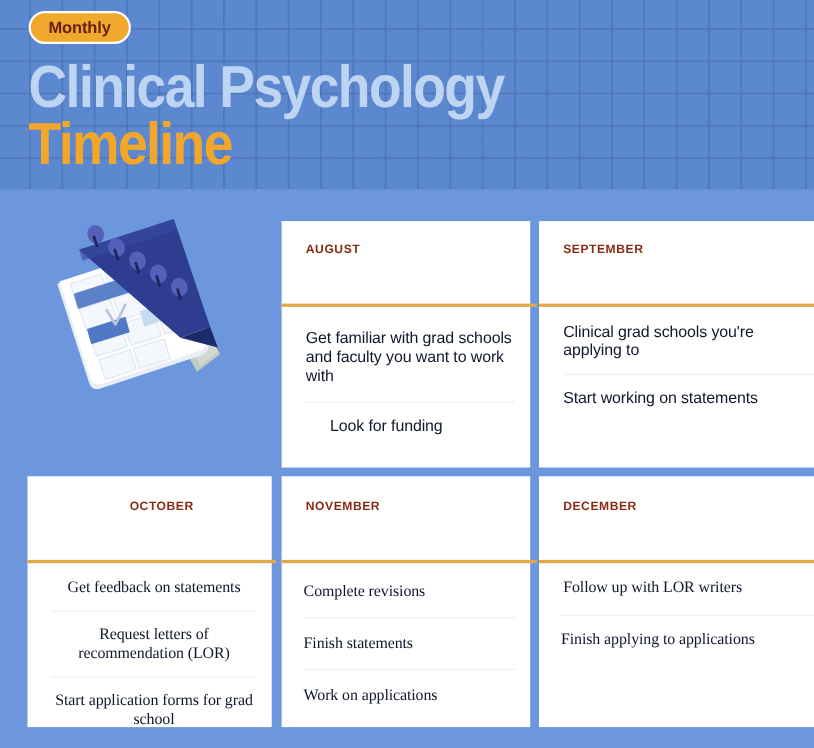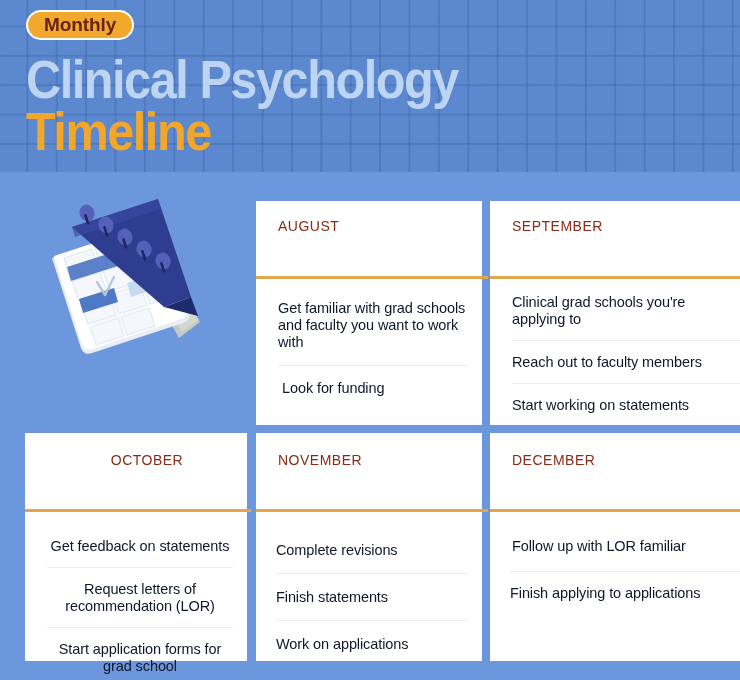--- a/index.html
+++ b/index.html
@@ -44,21 +44,21 @@
     top: 10px;
     height: 30px;
     padding: 0 16px;
     display: flex;
     align-items: center;
     justify-content: center;
     background: #f0a92c;
     border: 2.5px solid #ffffff;
     border-radius: 16px;
     color: #6b2016;
-    font-size: 19px;
+    font-size: 15px;
     font-weight: bold;
     letter-spacing: -0.1px;
     box-sizing: border-box;
   }
 
   .title-line {
     position: absolute;
     left: 26px;
     font-weight: bold;
     font-size: 54px;
@@ -106,22 +106,22 @@
 
   .card-head {
     position: relative;
     height: 51px;
     padding: 16px 0 0 22px;
     box-sizing: border-box;
   }
   .card-r2 .card-head { padding-top: 18px; }
   .month-name {
     color: #8a2a14;
-    font-size: 14px;
-    font-weight: normal;
+    font-size: 11px;
+    font-weight: bold;
     letter-spacing: 0.5px;
   }
 
   .head-rule {
     position: absolute;
     height: 2.5px;
     background: #e0a84b;
   }
   
   .card-r1 .head-rule { top: 75px; left: 0; right: -6px; }
@@ -130,36 +130,36 @@
 
   .items {
     position: absolute;
     left: 0;
     right: 0;
     top: 78px;
     bottom: 0;
     padding: 0 14px 0 22px;
     box-sizing: border-box;
   }
-  .card-r2 .items { top: 88px; }
+  .card-r2 .items { top: 76px; font-family: Liberation Serif, serif; }
 
   .item {
     color: #0f172a;
     font-size: 14.5px;
     line-height: 17px;
     padding: 13px 0 12px 0;
     border-bottom: 1.5px solid #ededed;
     letter-spacing: -0.1px;
   }
   .item:last-child { border-bottom: none; }
 
   
   .aug .items { padding-top: 8px; }
   .aug .item:nth-child(1) { padding-bottom: 14px; }
-  .aug .item:nth-child(2) { padding: 14px 0 0 4px; }
+  .aug .item:nth-child(2) { padding: 14px 0 0 4px; margin-left: 18px; }
 
   .sep .items { padding-top: 2px; }
   .sep .item:nth-child(3) { padding-left: 0; }
 
   .oct .items { padding-top: 4px; }
 
   .nov .items { padding-top: 6px; padding-left: 20px; }
   .nov .item { padding: 15px 0 14px 0; }
 
   .dec .items { padding-top: 4px; padding-left: 20px; }
@@ -241,21 +241,20 @@
     </div>
   </div>
 
   <div class="card card-r1 col-3 sep">
     <div class="card-head">
       <span class="month-name">SEPTEMBER</span>
     </div>
     <div class="head-rule"></div>
     <div class="items">
       <div class="item">Clinical grad schools you're applying to</div>
-      <div class="item">Reach out to faculty members</div>
       <div class="item">Start working on statements</div>
     </div>
   </div>
 
   <div class="card card-r2 col-1 oct">
     <div class="card-head">
       <span class="month-name">OCTOBER</span>
     </div>
     <div class="head-rule"></div>
     <div class="items">
@@ -276,18 +275,18 @@
       <div class="item">Work on applications</div>
     </div>
   </div>
 
   <div class="card card-r2 col-3 dec">
     <div class="card-head">
       <span class="month-name">DECEMBER</span>
     </div>
     <div class="head-rule"></div>
     <div class="items">
-      <div class="item">Follow up with LOR familiar</div>
+      <div class="item">Follow up with LOR writers</div>
       <div class="item">Finish applying to applications</div>
     </div>
   </div>
 
 </div>
 
 </body></html>

